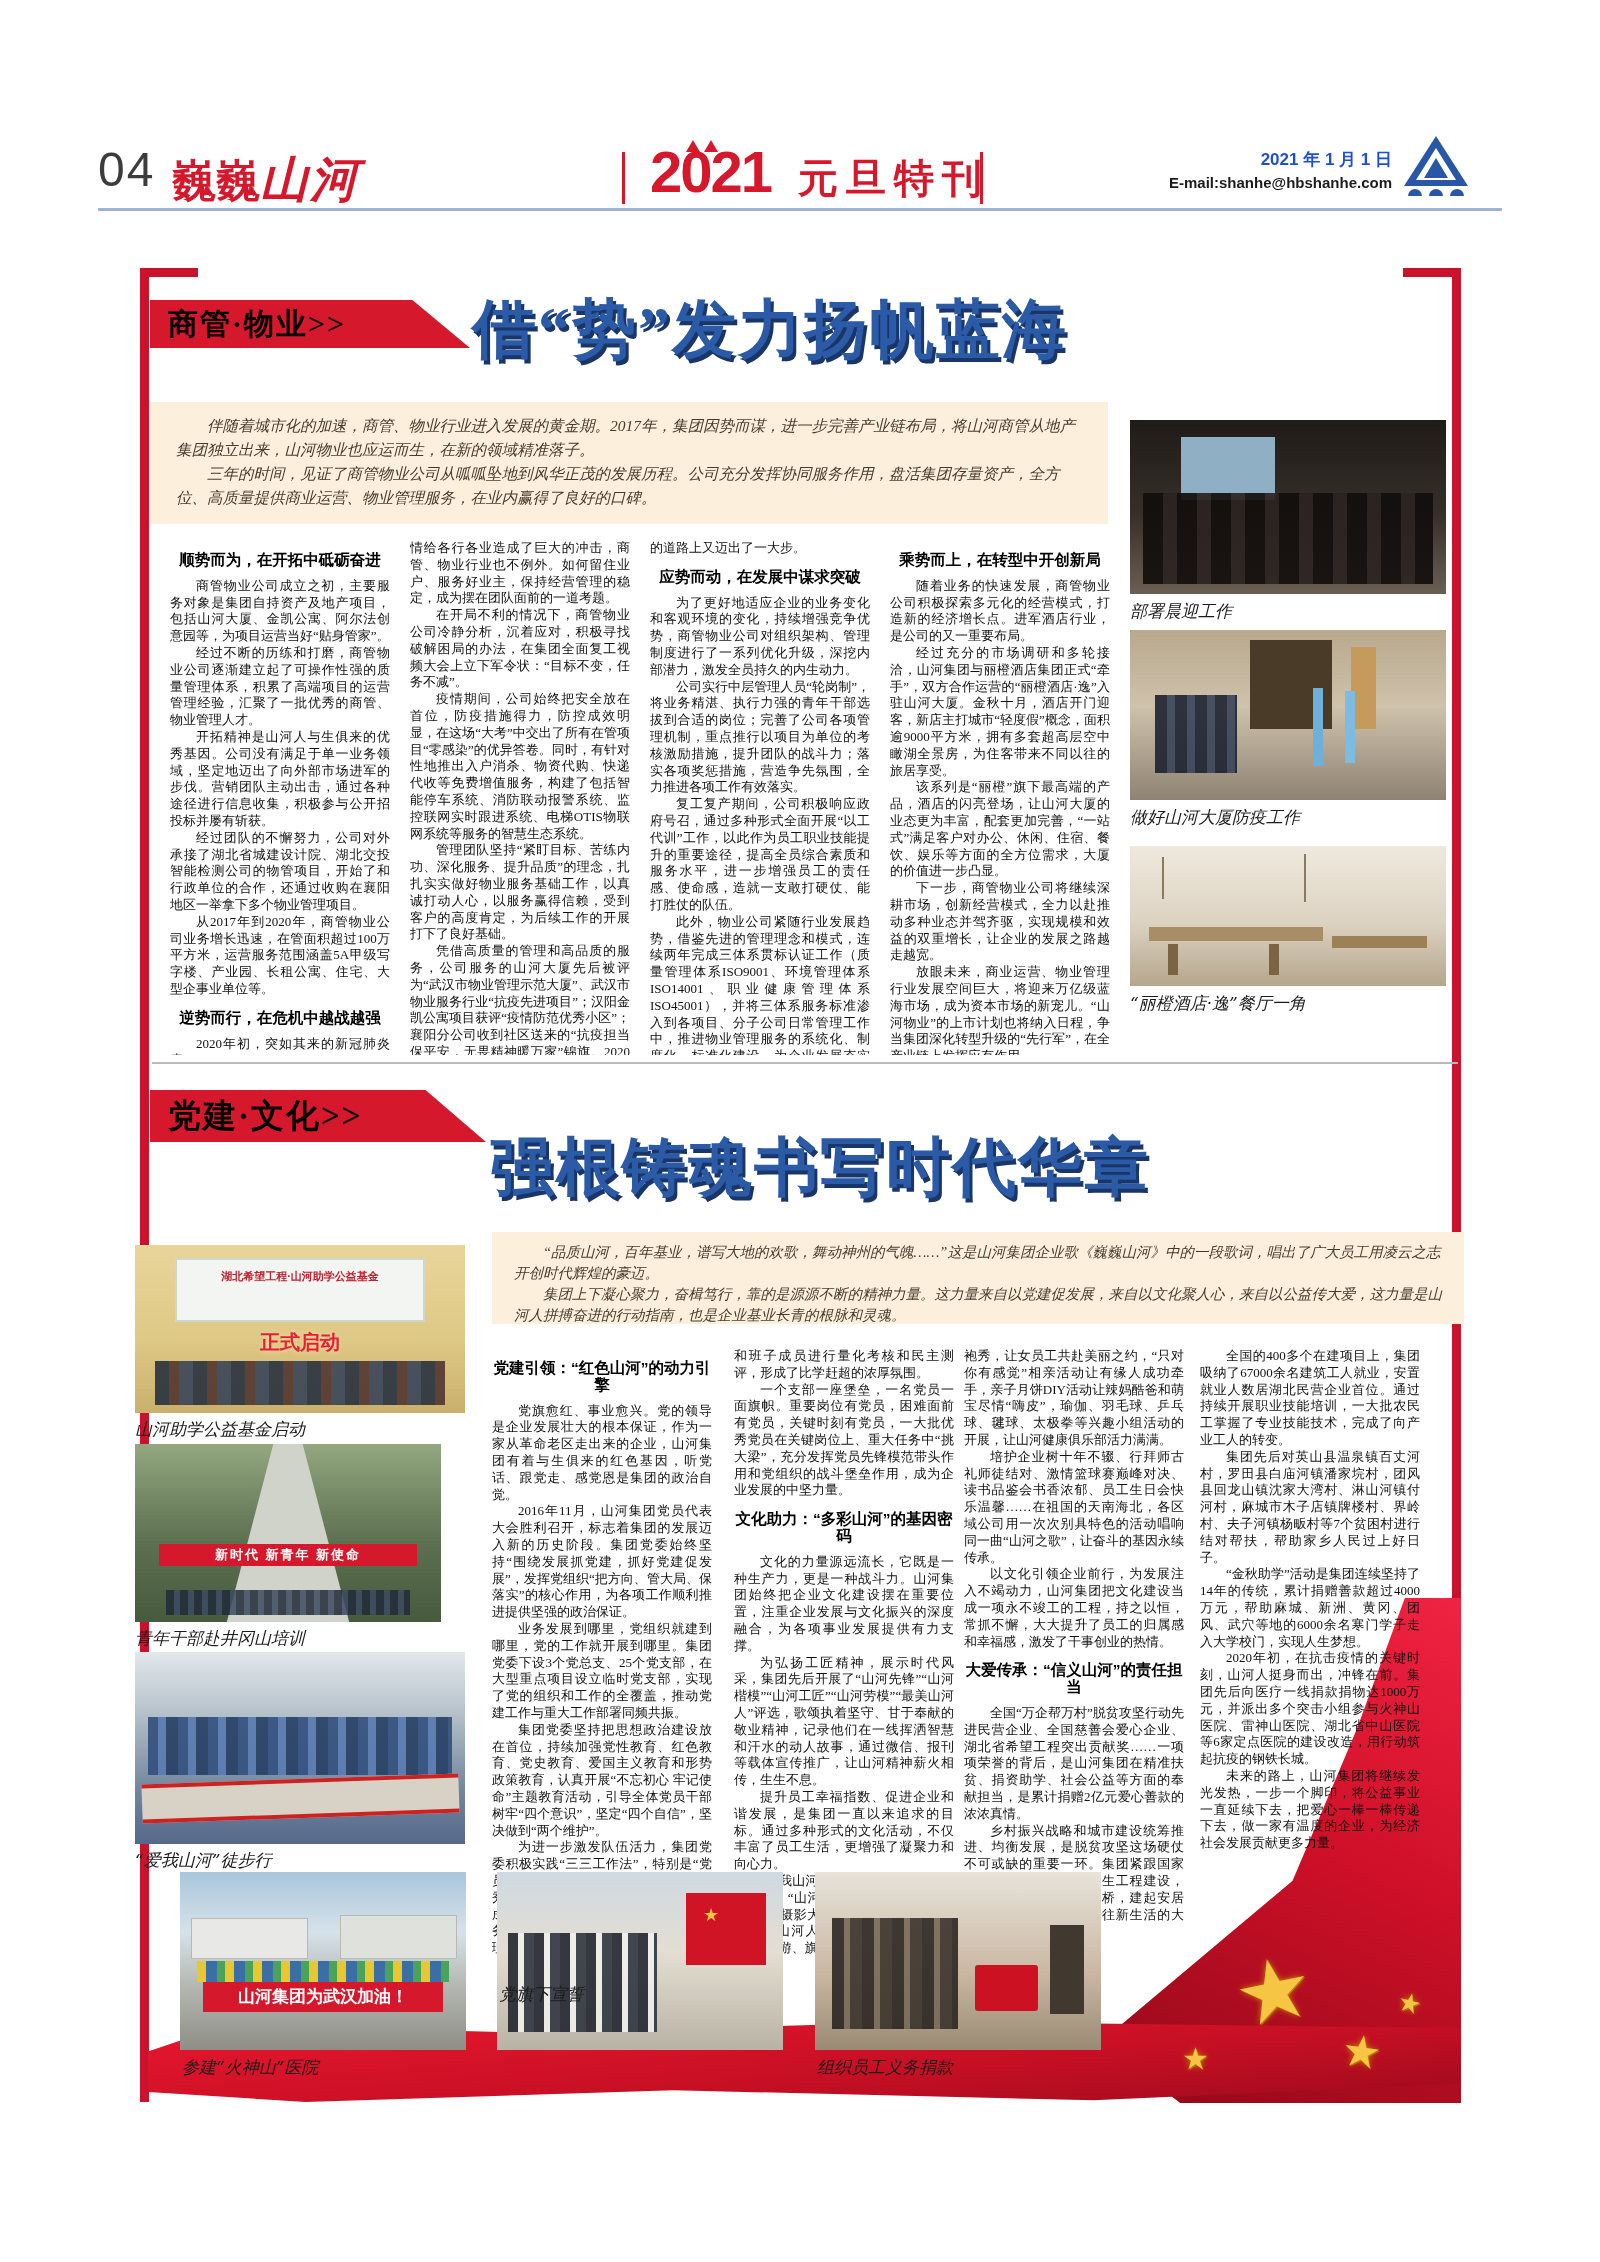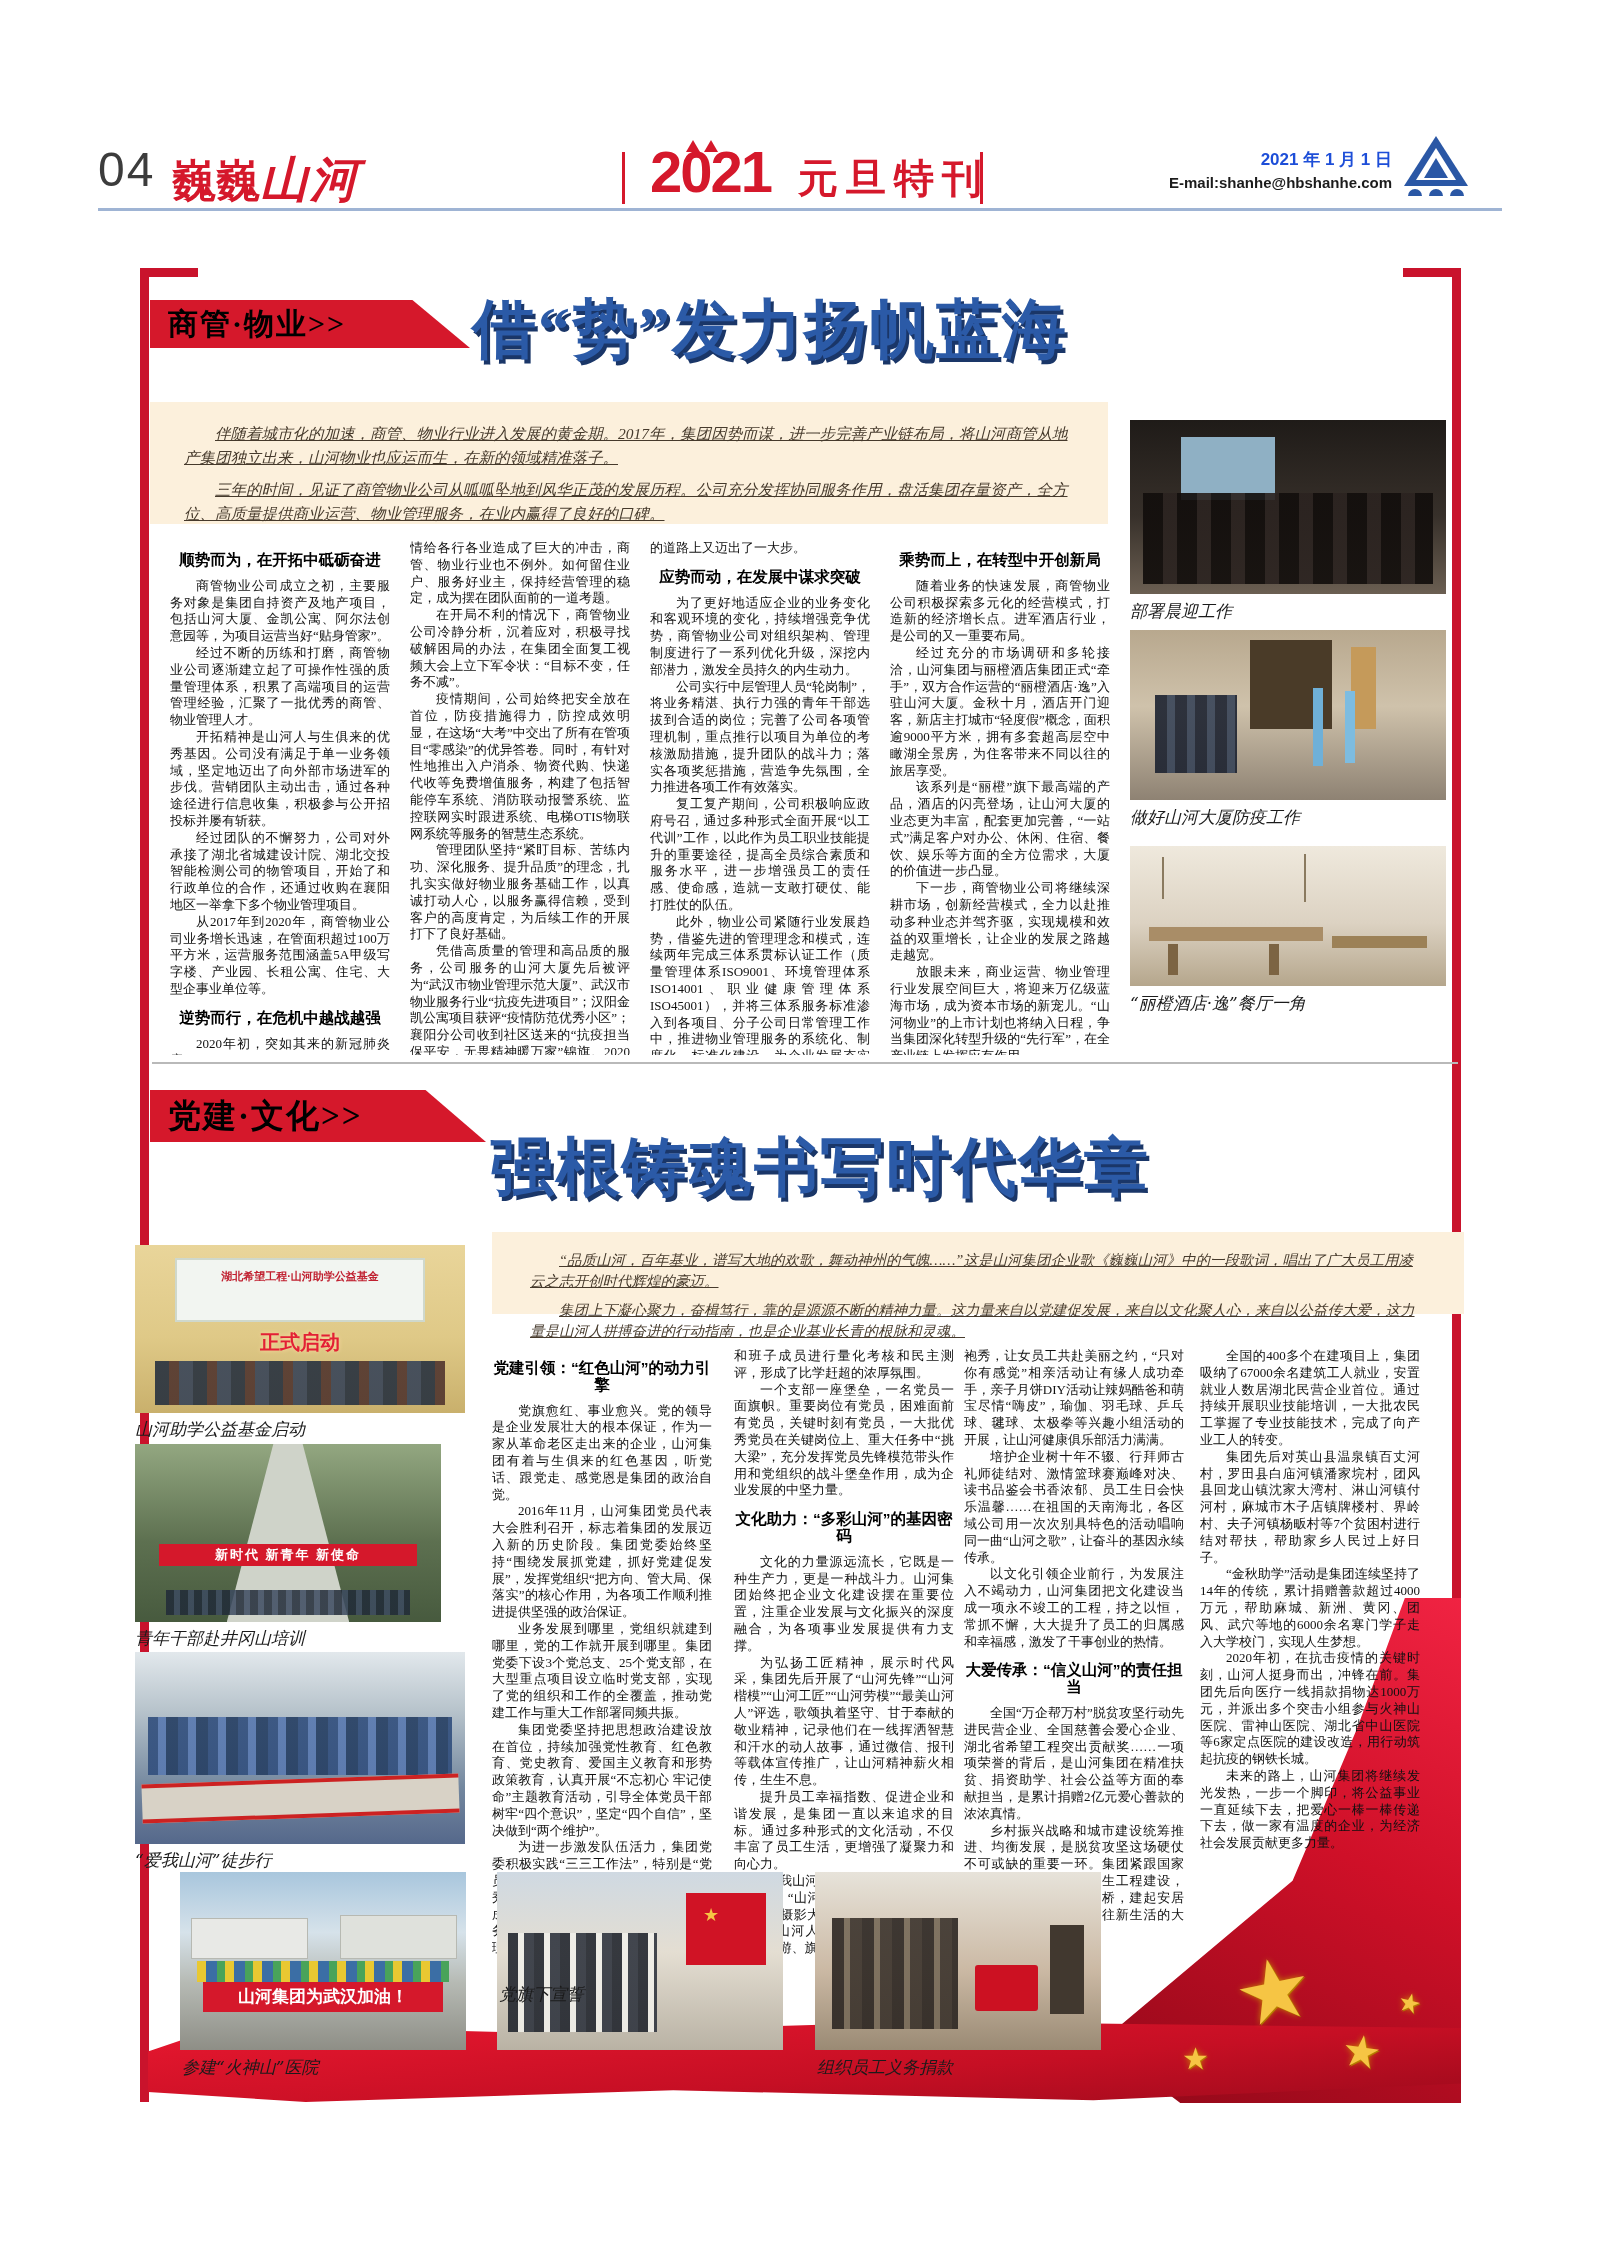--- a/index.html
+++ b/index.html
@@ -38,23 +38,23 @@
           padding-left:18px;letter-spacing:2px;}
   .headline{font-weight:bold;color:#2b5aa7;text-align:center;white-space:nowrap;
             text-shadow:3px 4px 0 #1a3668;letter-spacing:2px;}
   .headline1{left:420px;top:286px;width:700px;font-size:64px;}
   .headline2{left:480px;top:1124px;width:680px;font-size:64px;}
 
   
   .introbox{background:#fcf0dc;box-sizing:border-box;color:#463a2c;font-style:italic;}
   .intro1{left:150px;top:402px;width:958px;height:122px;padding:12px 26px;
           font-size:15.5px;line-height:24px;}
-  .intro2{left:492px;top:1232px;width:972px;height:82px;padding:10px 30px;
+  .intro2{left:492px;top:1232px;width:972px;height:92px;padding:10px 22px;
           font-size:14.5px;line-height:21px;}
-  .introbox p{margin:8px;text-indent:2em;text-decoration:underline;}
+  .introbox p{margin:0;text-indent:2em;}
 
   
   .newscol{width:220px;overflow:hidden;font-size:13px;line-height:16.8px;text-align:justify;
            color:#101010;z-index:2;}
   .a1col{top:540px;height:515px;}
   .a2col{top:1348px;height:606px;}
   .blk-p{text-indent:2em;}
   .blk-pc{text-indent:0;}
   .blk-h{font-family:"Liberation Sans",sans-serif;font-weight:bold;font-size:15.5px;
          text-align:center;margin:12px 0 9px 0;color:#000;text-indent:0;letter-spacing:0;}

